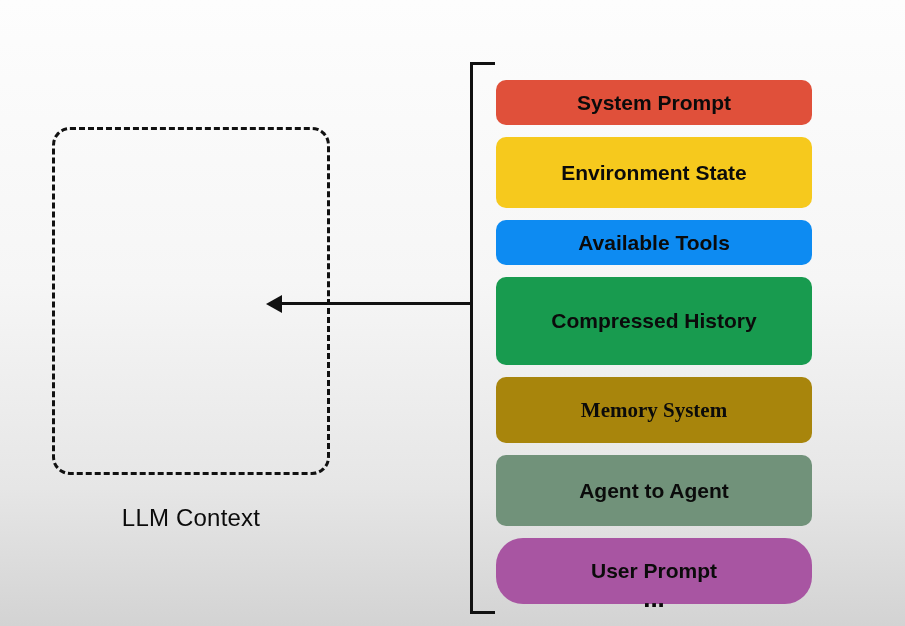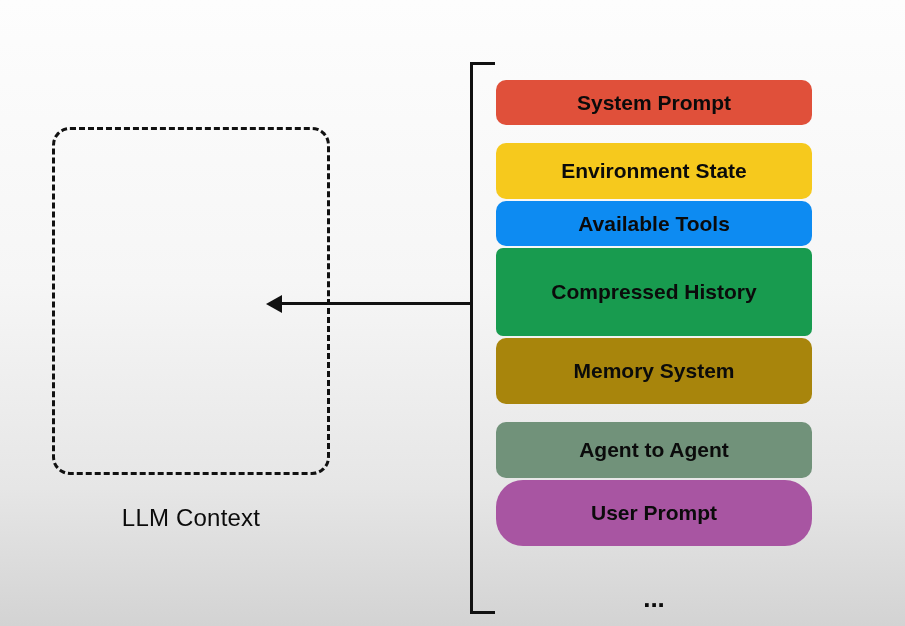--- a/index.html
+++ b/index.html
@@ -71,36 +71,36 @@
   }
 
   
   .stack {
     position: absolute;
     left: 496px;
     top: 80px;
     width: 316px;
     display: flex;
     flex-direction: column;
-    gap: 2px;
+    gap: 12px;
   }
   .box {
     display: flex;
     align-items: center;
     justify-content: center;
     border-radius: 10px;
     font-size: 21px;
     font-weight: 700;
     color: #0b0b0b;
     text-align: center;
   }
   .h-sm { height: 45px; }
-  .h-md { height: 56px; margin-top: 16px; }
+  .h-md { height: 71px; }
   .h-lg { height: 66px; }
-  .h-xl { height: 88px; border-radius: 7px; }
+  .h-xl { height: 88px; }
 
   .ellipsis {
     position: absolute;
     left: 496px;
     top: 585px;
     width: 316px;
     text-align: center;
     font-size: 26px;
     font-weight: 700;
     color: #0b0b0b;
@@ -118,20 +118,20 @@
   <div class="arrow-line"></div>
   <div class="arrow-head"></div>
 
   <div class="bracket"></div>
 
   <div class="stack">
     <div class="box h-sm" style="background: rgb(224, 80, 58);">System Prompt</div>
     <div class="box h-md" style="background: rgb(246, 201, 29);">Environment State</div>
     <div class="box h-sm" style="background: rgb(13, 139, 242);">Available Tools</div>
     <div class="box h-xl" style="background: rgb(24, 155, 79);">Compressed History</div>
-    <div class="box h-lg" style="background: rgb(168, 133, 12);">Memory System</div>
+    <div class="box h-lg" style="background: rgb(168, 133, 12); font-family: Liberation Serif, serif;">Memory System</div>
     <div class="box h-md" style="background: rgb(113, 146, 122);">Agent to Agent</div>
     <div class="box h-lg" style="background: rgb(168, 85, 162); border-radius: 27px;">User Prompt</div>
   </div>
 
   <div class="ellipsis">...</div>
 
 </div>
 
 </body></html>

